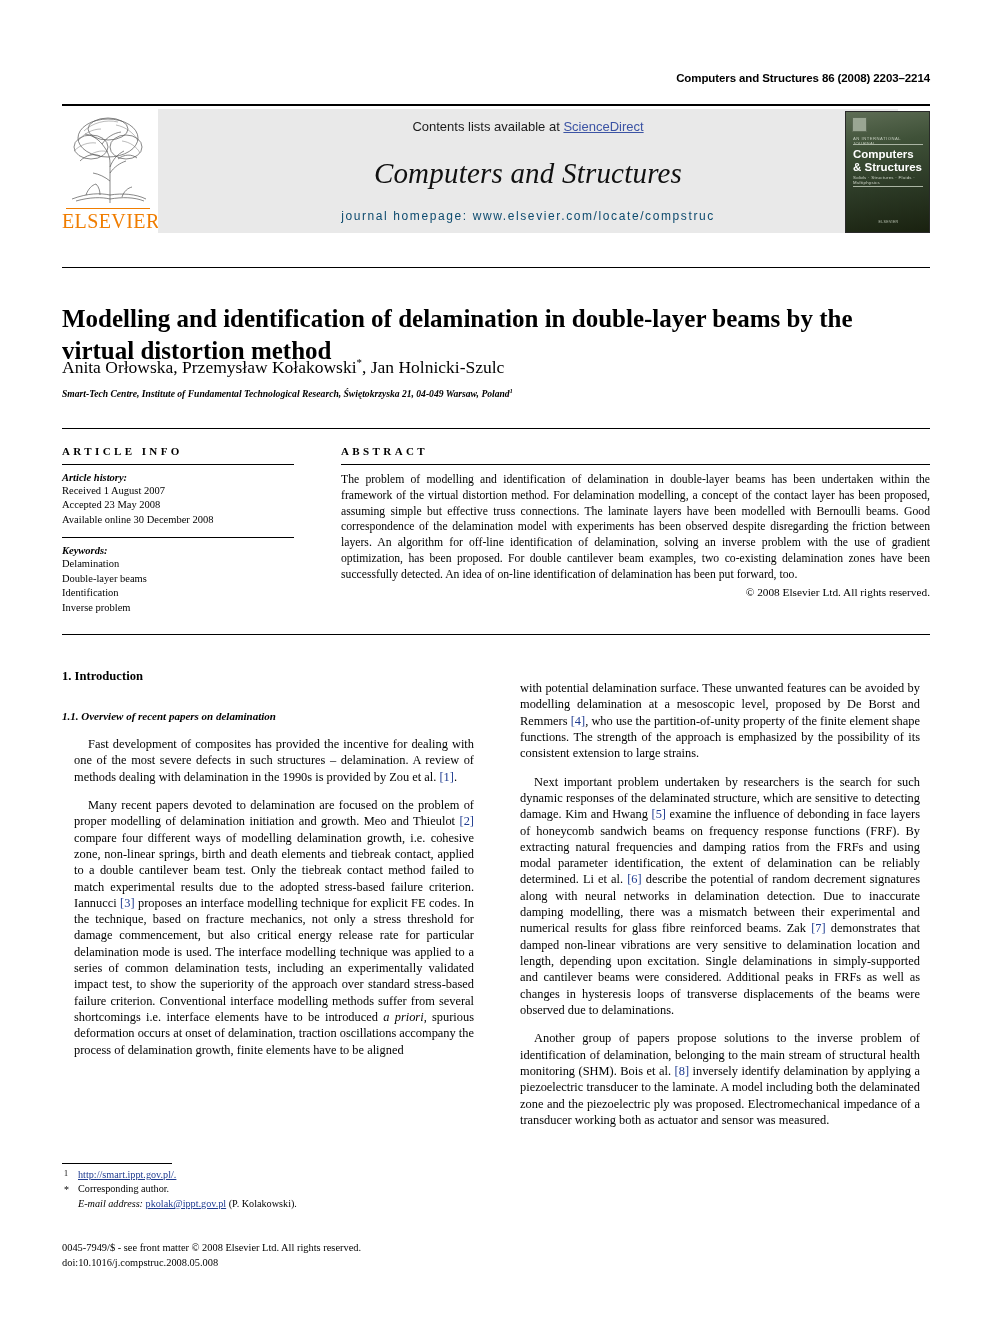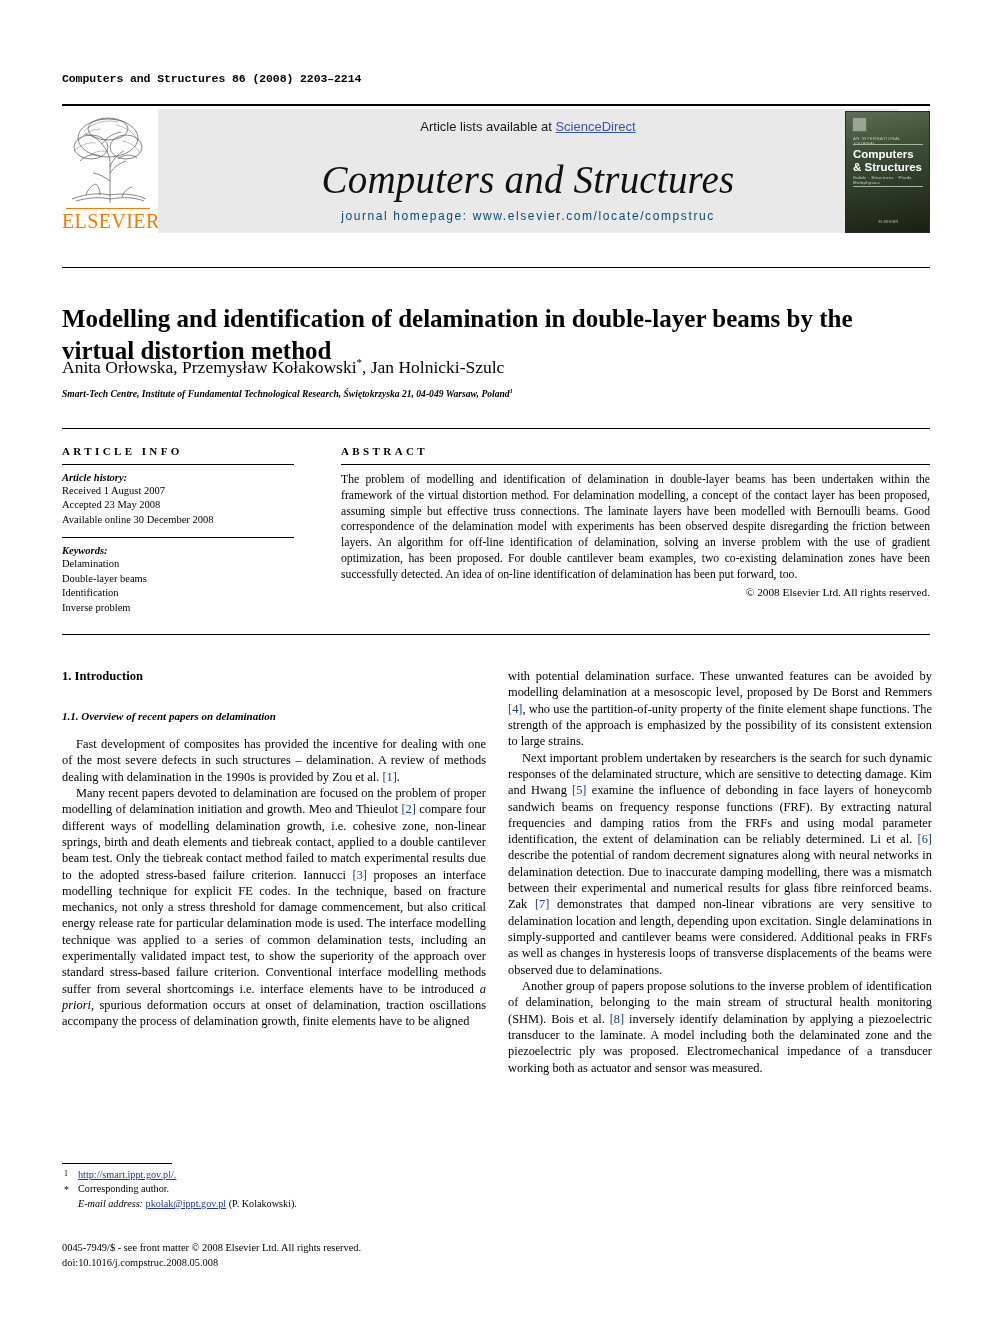--- a/index.html
+++ b/index.html
@@ -20,22 +20,22 @@
     left: 0; top: 0;
     width: 992px;
     height: 1323px;
   }
 
   
   .running-head {
     position: absolute;
     left: 62px; top: 72px;
     width: 868px;
-    text-align: left;
-    font-family: Liberation Mono, monospace;
+    text-align: right;
+    font-family: Liberation Sans, sans-serif;
     font-size: 11.5px;
     font-weight: bold;
     letter-spacing: -0.1px;
   }
 
   
   .masthead {
     position: absolute;
     left: 62px; top: 104px;
     width: 868px;
@@ -91,21 +91,21 @@
     font-size: 13px;
     color: #1a1a1a;
   }
   .sd-link { color: #3b53a4; text-align: right; }
   .journal-name {
     position: absolute;
     left: 0; top: 48px;
     width: 740px;
     text-align: center;
     font-family: "Liberation Serif", serif;
-    font-size: 39px;
+    font-size: 29px;
     font-style: italic;
     color: #111;
     letter-spacing: 0.2px;
   }
   .homepage-line {
     position: absolute;
     left: 0; top: 100px;
     width: 740px;
     text-align: center;
     font-family: "Liberation Sans", sans-serif;
@@ -282,21 +282,21 @@
     font-weight: bold;
     margin: 0 0 24px 0;
   }
   .h2 {
     font-size: 11px;
     font-weight: bold;
     font-style: italic;
     margin: 0 0 13px 0;
   }
   .col p {
-    margin: 0;
+    margin: 12px;
     text-indent: 14px;
   }
   .ref { color: #1d3a8f; }
 
   
   .foot-rule {
     position: absolute;
     left: 62px; top: 1163px;
     width: 110px;
     border-top: 1.4px solid #000;
@@ -364,21 +364,21 @@
               <path d="M56 30 C64 31 71 36 74 42"></path>
               <path d="M24 44 C30 40 37 39 42 41"></path>
             </g>
           </svg>
         </div>
         <div class="elsevier-rule"></div>
         <div class="elsevier-word">ELSEVIER</div>
       </div>
 
       <div class="contents-band">
-        <div class="contents-line"><span>Article lists available at </span><a class="sd-link" href="#">ScienceDirect</a></div>
+        <div class="contents-line"><span>Contents lists available at </span><a class="sd-link" href="#">ScienceDirect</a></div>
         <div class="journal-name">Computers and Structures</div>
         <div class="homepage-line">journal homepage: www.elsevier.com/locate/compstruc</div>
       </div>
 
       <div class="cover-thumb">
         <div class="cover-elsevier-mark"></div>
         <div class="cover-tiny">AN INTERNATIONAL JOURNAL</div>
         <div class="cover-rule" style="top:32px;"></div>
         <div class="cover-title"><span>Computers</span><br><span>&amp; Structures</span></div>
         <div class="cover-sub">Solids · Structures · Fluids · Multiphysics</div>

